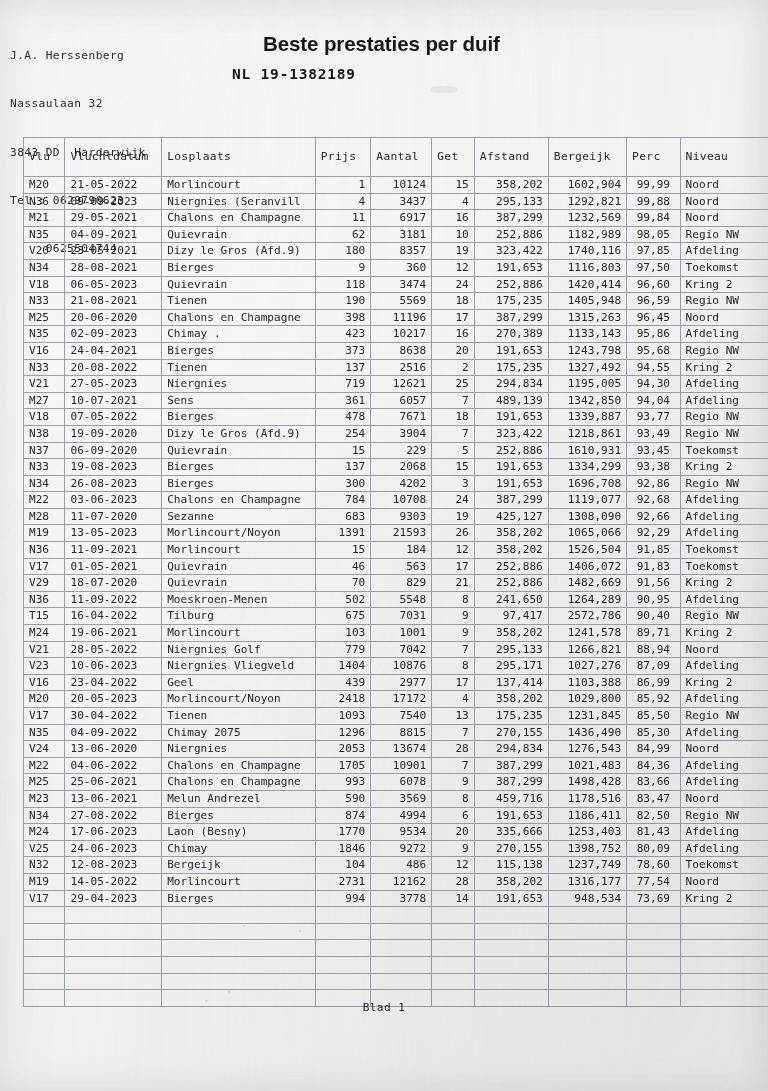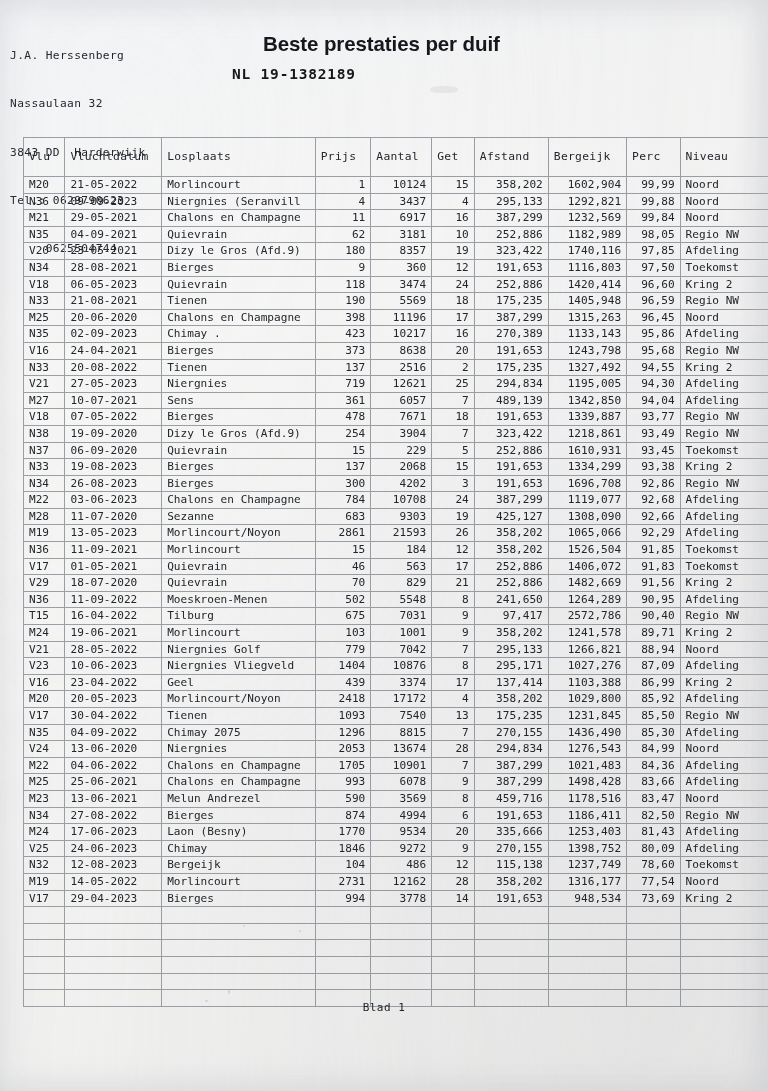--- a/index.html
+++ b/index.html
@@ -102,21 +102,21 @@
 
   
   .c-vlu     { width: 38px;  text-align: left; }
   .c-datum   { width: 92px;  text-align: left; }
   .c-losp    { width: 150px; text-align: left; }
   .c-prijs   { width: 52px;  text-align: right; }
   .c-aantal  { width: 56px;  text-align: right; }
   .c-get     { width: 40px;  text-align: right; }
   .c-afstand { width: 74px;  text-align: right; }
   .c-snel    { width: 76px;  text-align: right; }
-  .c-perc    { width: 50px;  text-align: right; }
+  .c-perc    { width: 50px;  text-align: center; }
   .c-niveau  { width: 108px; text-align: left; }
 
   thead .c-prijs,
   thead .c-aantal,
   thead .c-get,
   thead .c-afstand,
   thead .c-snel,
   thead .c-perc { text-align: left; }
 
   
@@ -423,21 +423,21 @@
             <td class="c-get">19</td>
             <td class="c-afstand">425,127</td>
             <td class="c-snel">1308,090</td>
             <td class="c-perc">92,66</td>
             <td class="c-niveau">Afdeling</td>
           </tr>
           <tr>
             <td class="c-vlu">M19</td>
             <td class="c-datum">13-05-2023</td>
             <td class="c-losp">Morlincourt/Noyon</td>
-            <td class="c-prijs">2861</td>
+            <td class="c-prijs">1391</td>
             <td class="c-aantal">21593</td>
             <td class="c-get">26</td>
             <td class="c-afstand">358,202</td>
             <td class="c-snel">1065,066</td>
             <td class="c-perc">92,29</td>
             <td class="c-niveau">Afdeling</td>
           </tr>
           <tr>
             <td class="c-vlu">N36</td>
             <td class="c-datum">11-09-2021</td>
@@ -532,21 +532,21 @@
             <td class="c-afstand">295,171</td>
             <td class="c-snel">1027,276</td>
             <td class="c-perc">87,09</td>
             <td class="c-niveau">Afdeling</td>
           </tr>
           <tr>
             <td class="c-vlu">V16</td>
             <td class="c-datum">23-04-2022</td>
             <td class="c-losp">Geel</td>
             <td class="c-prijs">439</td>
-            <td class="c-aantal">3374</td>
+            <td class="c-aantal">2977</td>
             <td class="c-get">17</td>
             <td class="c-afstand">137,414</td>
             <td class="c-snel">1103,388</td>
             <td class="c-perc">86,99</td>
             <td class="c-niveau">Kring 2</td>
           </tr>
           <tr>
             <td class="c-vlu">M20</td>
             <td class="c-datum">20-05-2023</td>
             <td class="c-losp">Morlincourt/Noyon</td>

